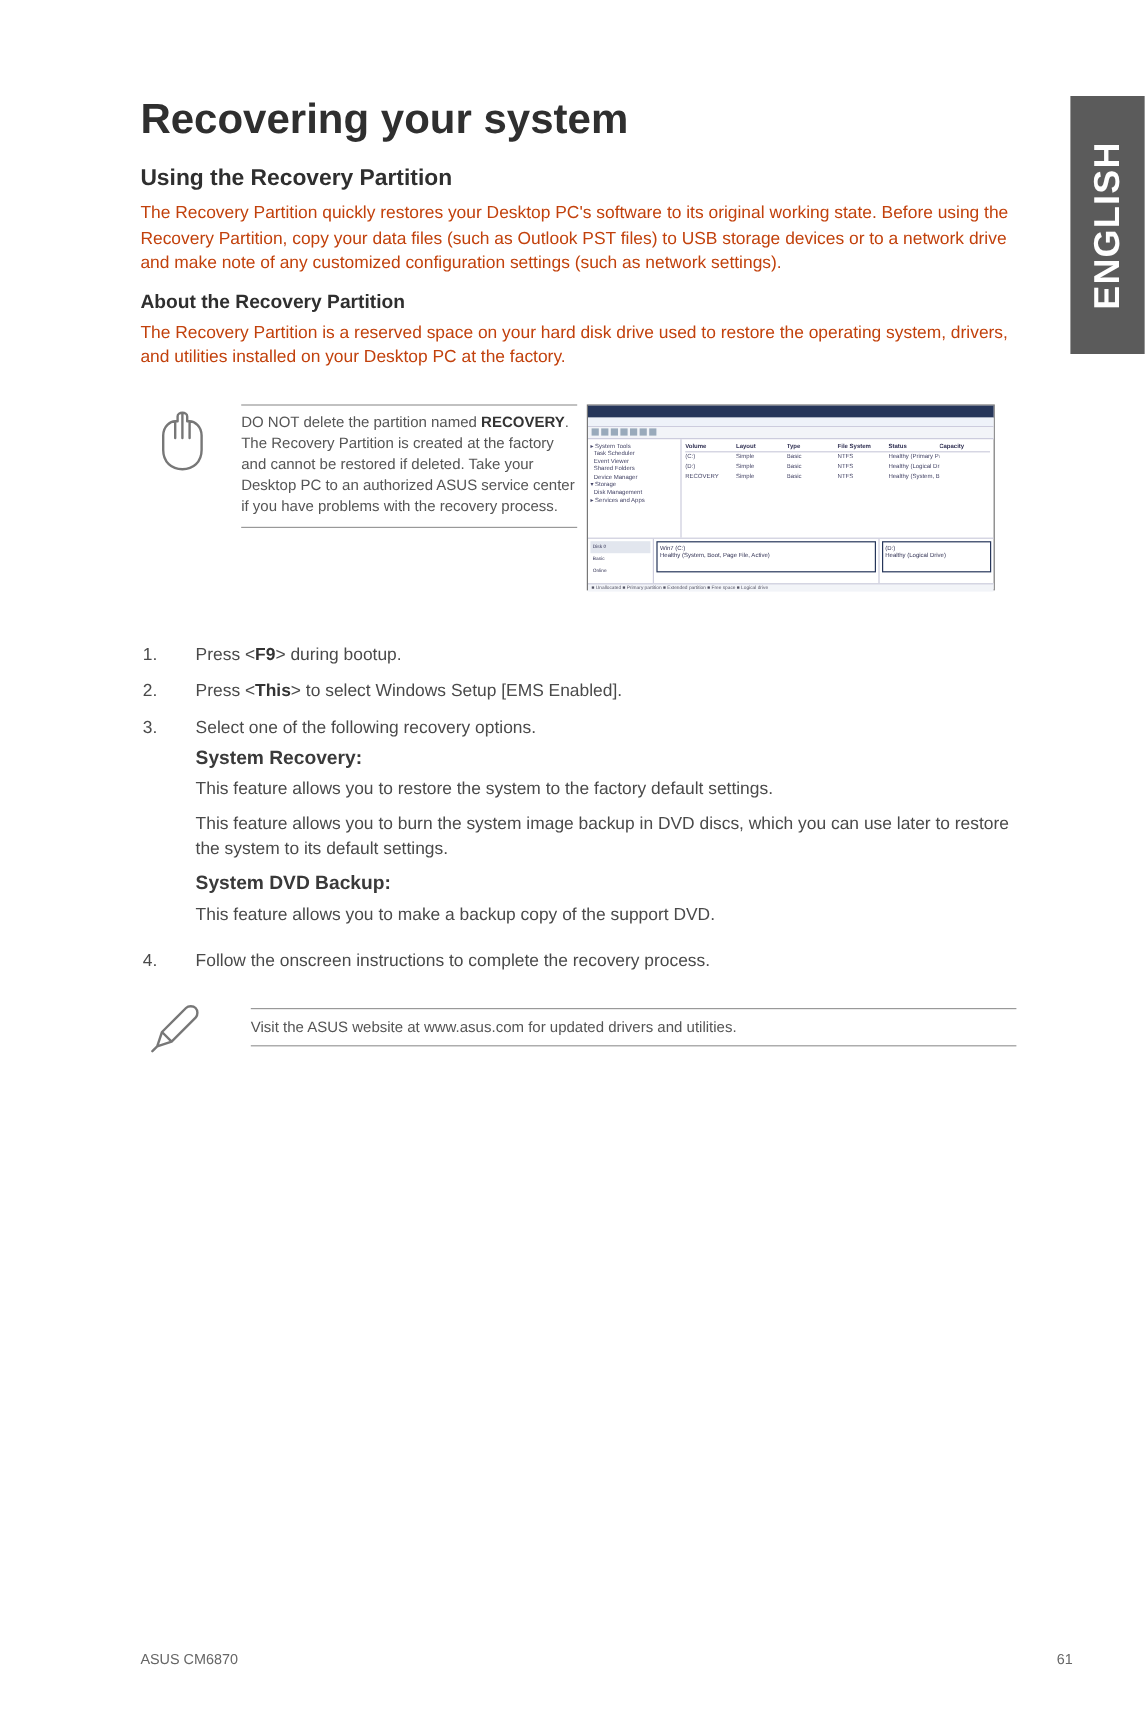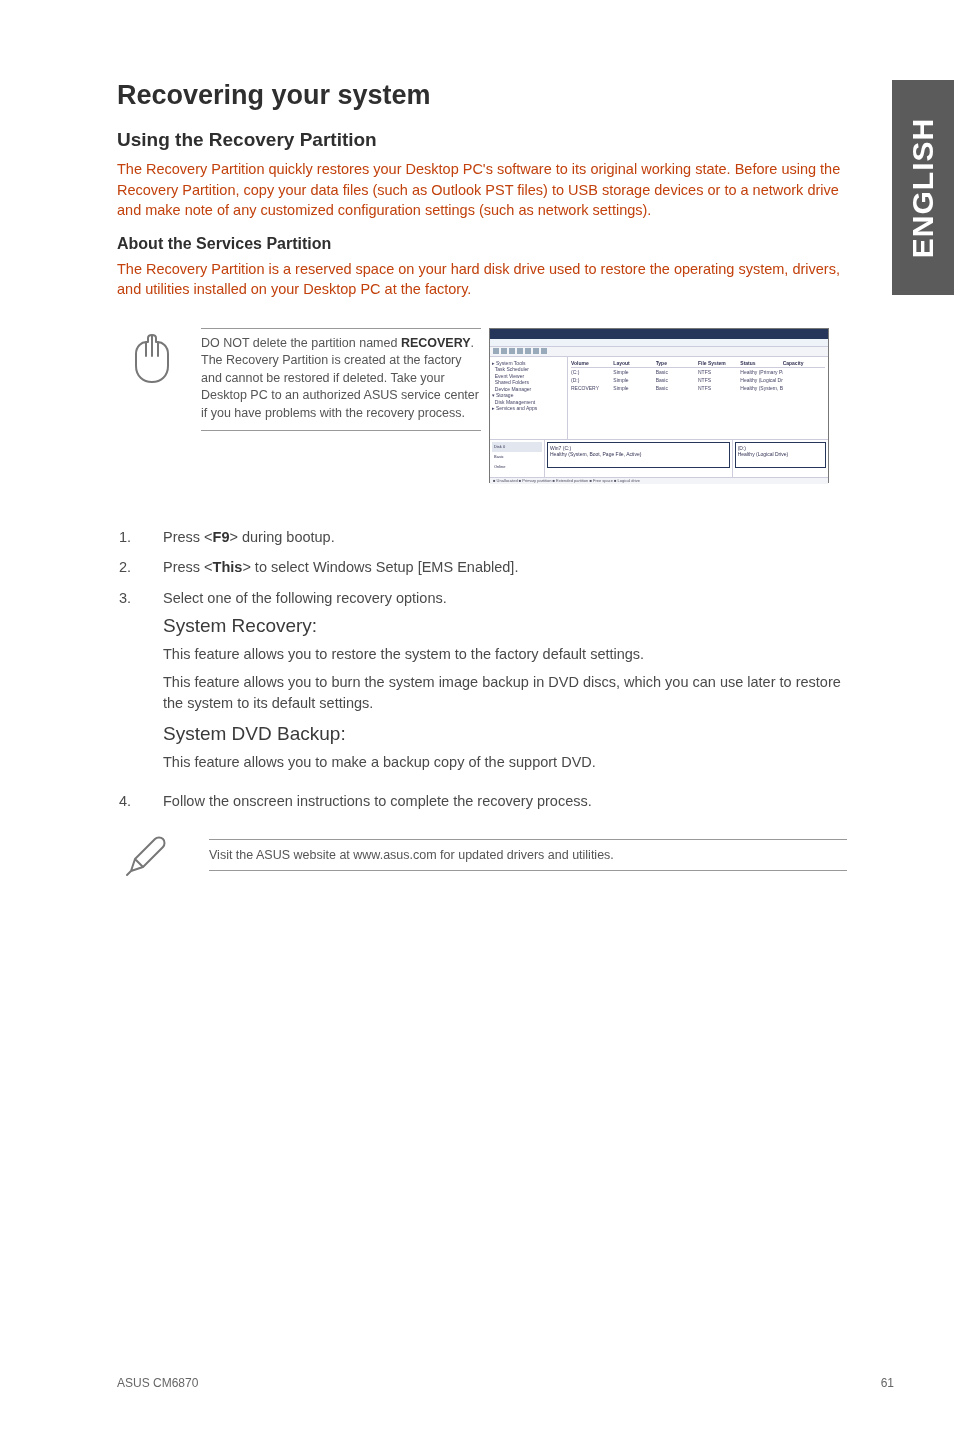--- a/index.html
+++ b/index.html
@@ -1,21 +1,21 @@
 <!DOCTYPE html>
 <html><head>
 <meta charset="utf-8">
 <style>
   * { margin: 0; padding: 0; box-sizing: border-box; }
   html, body { width: 954px; height: 1438px; background: #fff; font-family: Arial, Helvetica, sans-serif; color: #3b3b3b; }
   .page { position: relative; width: 954px; height: 1438px; }
   .content { position: absolute; left: 117px; top: 80px; width: 730px; }
   .side-tab { position: absolute; right: 0; top: 80px; width: 62px; height: 215px; background: #5b5b5b; display: flex; align-items: center; justify-content: center; }
   .side-tab-text { color: #fff; font-weight: bold; font-size: 30px; letter-spacing: 1px; transform: rotate(-90deg); white-space: nowrap; }
-  h1.title { font-size: 27px; font-weight: bold; color: #2f2f2f; margin-bottom: 18px; }
+  h1.title { font-size: 35px; font-weight: bold; color: #2f2f2f; margin-bottom: 18px; }
   h2.sub { font-size: 19px; font-weight: bold; color: #2f2f2f; margin-bottom: 8px; }
   h3.about { font-size: 16px; font-weight: bold; color: #2f2f2f; margin-top: 14px; margin-bottom: 6px; }
   p.body { font-size: 14.5px; line-height: 1.42; color: #c2410c; margin-bottom: 6px; }
   .callout { margin-top: 28px; display: flex; align-items: flex-start; gap: 8px; }
   .callout-icon { flex: 0 0 76px; display:flex; justify-content:center; padding-top:4px;}
   .callout-body { flex: 0 0 280px; border-top: 1px solid #999; border-bottom: 1px solid #999; padding: 6px 0 8px 0; font-size: 12.5px; line-height: 1.4; color: #555; }
   .callout-img { flex: 0 0 340px; }
   .fake-window { width: 340px; height: 155px; border: 1px solid #777; background: #fff; font-size: 5px; color: #445; position: relative; }
   .fw-titlebar { height: 10px; background: #26365a; }
   .fw-menubar { height: 8px; background: #eef2f9; border-bottom:1px solid #ccd; }
@@ -34,21 +34,21 @@
   .part-box{height:26px;border:1px solid #26365a;padding:2px;color:#335;}
   .fw-lower-right{flex:1;padding:2px;}
   .fw-status{height:7px;background:#f2f4f8;border-top:1px solid #ccd;font-size:4px;padding-left:3px;color:#556;}
 
   .section-using { margin-top: 44px; }
   p.bold-line { font-size: 14.5px; font-weight: bold; color: #3a3a3a; margin-bottom: 10px; }
   ol.steps { list-style: none; counter-reset: step; margin-left: 2px; }
   ol.steps > li { display: flex; margin-bottom: 10px; font-size: 14.5px; color: #4a4a4a; line-height: 1.42; }
   ol.steps > li::before { counter-increment: step; content: counter(step) "."; width: 44px; flex: 0 0 44px; }
   .step-body { flex: 1; }
-  .opt-title { font-weight: normal; color: #3a3a3a; margin-top: 4px; margin-bottom: 4px; font-size: 19px; }
+  .opt-title { font-weight: bold; color: #3a3a3a; margin-top: 4px; margin-bottom: 4px; font-size: 16px; }
   .opt-text { font-size: 14.5px; color: #4a4a4a; line-height: 1.42; margin-bottom: 8px; }
 
   .note-row { margin-top: 22px; display: flex; align-items: center; gap: 32px; }
   .note-icon { flex: 0 0 60px; display:flex; justify-content:center;}
   .note-text { flex: 1; border-top: 1px solid #999; border-bottom: 1px solid #999; padding: 8px 0; font-size: 12.5px; color: #555; }
 
   .footer { position: absolute; left: 117px; right: 60px; bottom: 48px; display: flex; justify-content: space-between; font-size: 12px; color: #666; border-top: 0; }
   .footer .model { }
   .footer .pnum { }
 
@@ -63,21 +63,21 @@
     <div class="side-tab-text">ENGLISH</div>
   </div>
 
   <div class="content">
 
     <h1 class="title">Recovering your system</h1>
 
     <h2 class="sub">Using the Recovery Partition</h2>
     <p class="body">The Recovery Partition quickly restores your Desktop PC's software to its original working state. Before using the Recovery Partition, copy your data files (such as Outlook PST files) to USB storage devices or to a network drive and make note of any customized configuration settings (such as network settings).</p>
 
-    <h3 class="about">About the Services Partition</h3>
+    <h3 class="about">About the Recovery Partition</h3>
     <p class="body">The Recovery Partition is a reserved space on your hard disk drive used to restore the operating system, drivers, and utilities installed on your Desktop PC at the factory.</p>
 
     <div class="callout">
       <div class="callout-icon">
         <svg width="54" height="54" viewBox="0 0 54 54">
           <path d="M8 22 C8 14 14 10 18 10 L20 10 L20 6 C20 4 22 3 24 3 C26 3 28 4 28 6 L28 10 L30 10 C34 10 40 14 40 22 L40 34 C40 44 33 50 24 50 C15 50 8 44 8 34 Z M18 10 L18 24 M24 3 L24 24 M30 10 L30 24" fill="none" stroke="#777" stroke-width="2" stroke-linecap="round" stroke-linejoin="round"></path>
         </svg>
       </div>
       <div class="callout-body">
         <span>DO NOT delete the partition named </span><b>RECOVERY</b><span>. The Recovery Partition is created at the factory and cannot be restored if deleted. Take your Desktop PC to an authorized ASUS service center if you have problems with the recovery process.</span>

